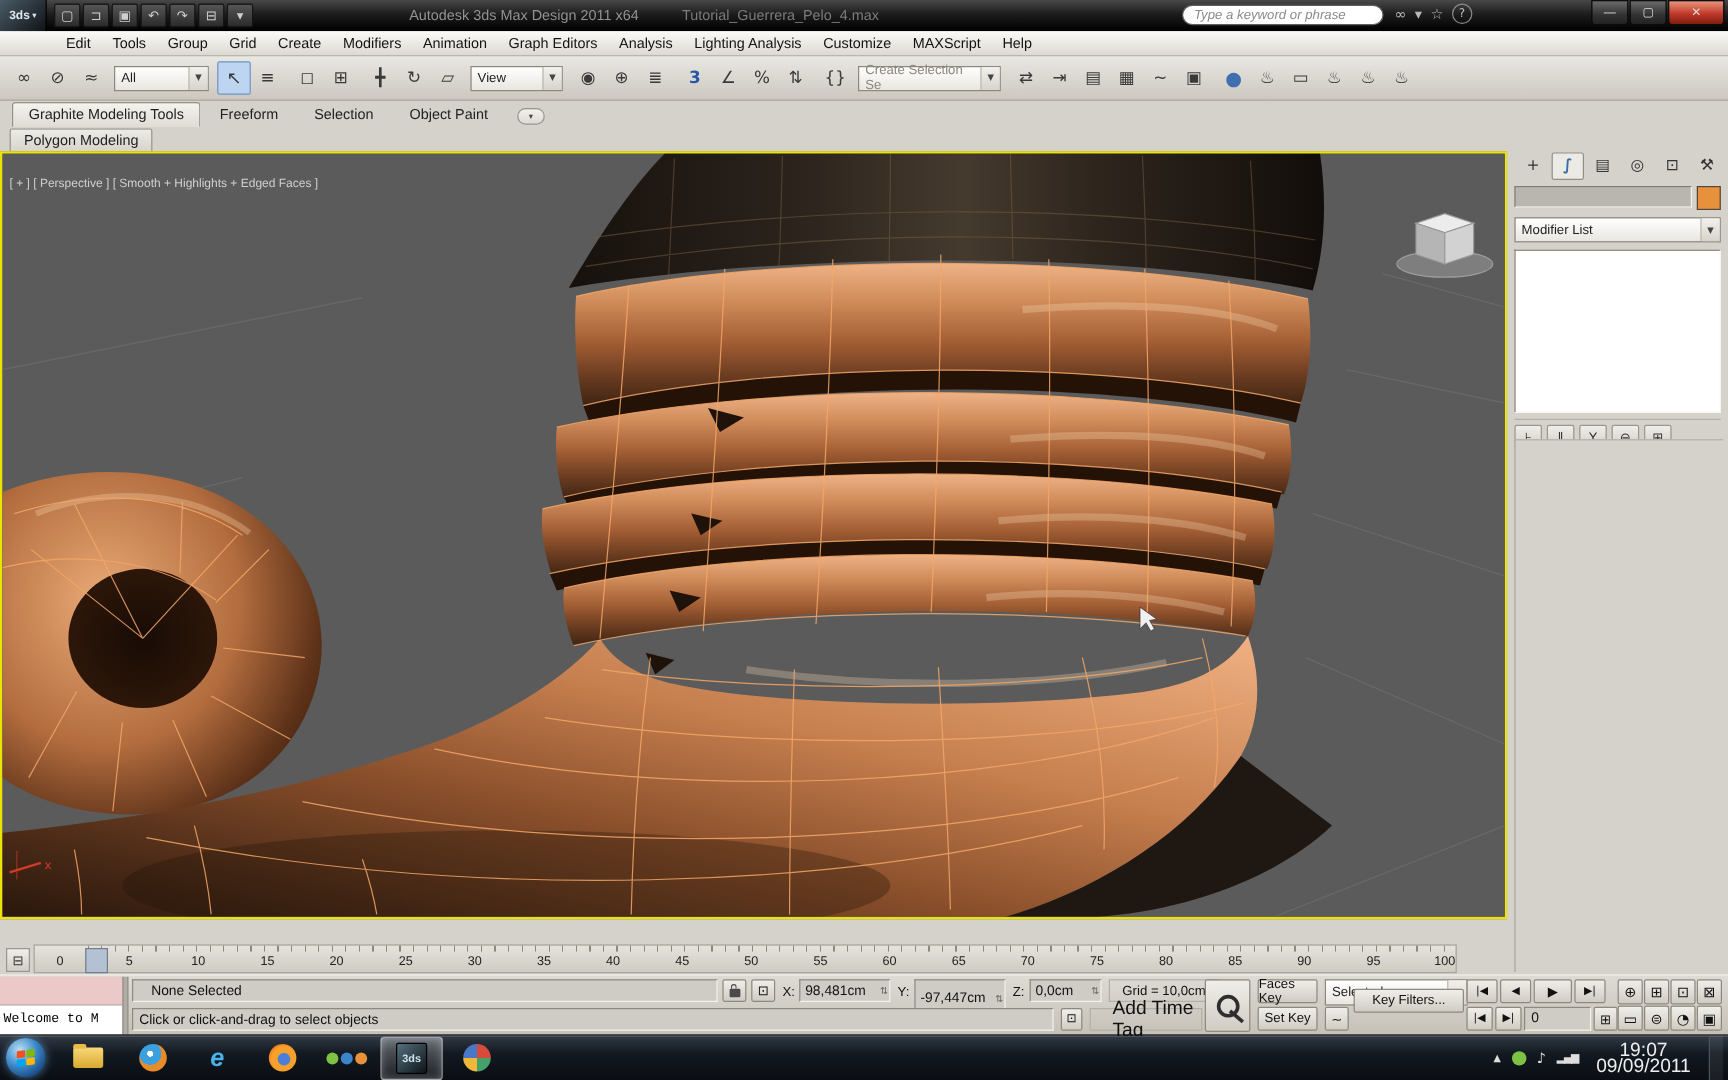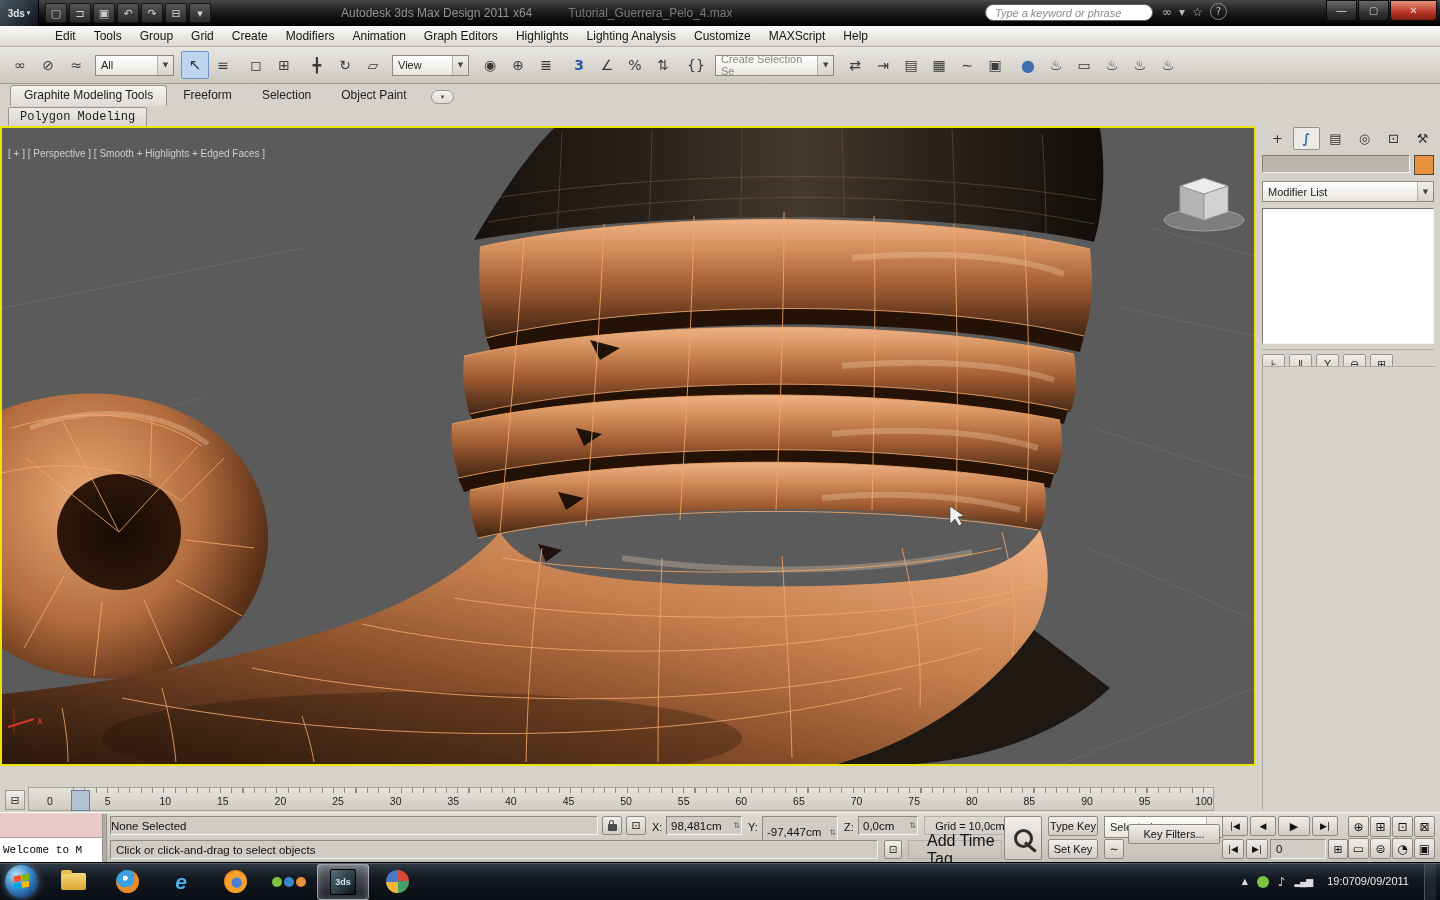--- a/index.html
+++ b/index.html
@@ -60,21 +60,21 @@
   
   #ribbon-tabs{position:absolute;left:0;top:84px;width:1440px;height:22px;background:#d5d2cb;
     display:flex;align-items:flex-end;padding-left:10px;box-sizing:border-box;gap:2px;}
   .ribbon-tab{padding:2px 13px 3px;color:#222;border:1px solid transparent;white-space:nowrap;}
   .ribbon-tab.active{background:linear-gradient(#f5f3ef,#e0ddd6);border-color:#99958d;
     border-bottom-color:#e0ddd6;border-radius:3px 3px 0 0;}
   #ribbon-dd{margin-left:8px;margin-bottom:2px;font-size:7px;color:#444;border:1px solid #99958d;
     border-radius:8px;padding:2px 9px;background:linear-gradient(#f4f2ee,#ddd9d2);}
   #panel-tab-row{position:absolute;left:0;top:106px;width:1440px;height:20px;background:#d5d2cb;}
   #panel-tab{position:absolute;left:8px;top:1px;padding:2px 11px;color:#222;
-    background:linear-gradient(#edebe6,#d7d4cd);border:1px solid #99958d;border-radius:2px 2px 0 0;font-family:Liberation Mono, monospace;}
+    background:linear-gradient(#edebe6,#d7d4cd);border:1px solid #99958d;border-radius:2px 2px 0 0;}
 
   
   #viewport{position:absolute;left:0;top:126px;width:1256px;height:640px;background:#5b5b5b;
     border:2px solid #ece400;box-sizing:border-box;}
   #viewport-label{position:absolute;left:6px;top:20px;color:#cfcfcf;font-size:10px;z-index:5;}
   #vp-svg{width:100%;height:100%;display:block;}
 
   
   #right-panel{position:absolute;left:1256px;top:126px;width:184px;height:686px;background:#d5d2cb;
     box-sizing:border-box;}
@@ -170,21 +170,21 @@
   .wmp{background:radial-gradient(circle at 40% 35%,#fff 0 12%,#3aa0e0 13% 45%,#e88b2a 46% 78%,#b85c10);}
   .ff{background:radial-gradient(circle at 55% 55%,#4a7ed8 0 26%,#f7a12c 32% 58%,#e05a10 85%);}
   .palette{background:conic-gradient(#d84a3a 0 25%,#46a06a 25% 50%,#f0b83a 50% 75%,#4a78c8 75%);}
   .ie-e{font-size:21px;font-weight:bold;font-style:italic;color:#4ab2ea;}
   .msn-dots{display:flex;gap:2px;}
   .msn-dots span{width:10px;height:10px;border-radius:50%;}
   .max-badge{width:24px;height:24px;background:linear-gradient(135deg,#54707e,#0e1418);
     color:#cfe4ee;font-size:9px;font-weight:bold;display:flex;align-items:center;justify-content:center;
     border:1px solid #000;border-radius:2px;}
   #tray{margin-left:auto;display:flex;align-items:center;gap:9px;padding-right:4px;color:#ddd;}
-  #clock{display:flex;align-items:center;font-size:11px;color:#eee;
+  #clock{display:flex;flex-direction:column;align-items:center;font-size:16px;color:#eee;
     line-height:13px;padding:0 6px;}
   #show-desktop{width:11px;height:38px;border-left:1px solid #4a545e;
     background:rgba(255,255,255,.07);}
 </style>
 </head>
 <body>
 
 <div id="root" data-name="application-window">
 
   <div id="titlebar" data-name="title-bar">
@@ -224,21 +224,21 @@
   <div id="menubar" data-name="menu-bar">
 
   <span class="menu-item" data-name="menu-item">Edit</span>
       <span class="menu-item" data-name="menu-item">Tools</span>
       <span class="menu-item" data-name="menu-item">Group</span>
       <span class="menu-item" data-name="menu-item">Grid</span>
       <span class="menu-item" data-name="menu-item">Create</span>
       <span class="menu-item" data-name="menu-item">Modifiers</span>
       <span class="menu-item" data-name="menu-item">Animation</span>
       <span class="menu-item" data-name="menu-item">Graph Editors</span>
-      <span class="menu-item" data-name="menu-item">Highlights</span>
+      <span class="menu-item" data-name="menu-item">Analysis</span>
       <span class="menu-item" data-name="menu-item">Lighting Analysis</span>
       <span class="menu-item" data-name="menu-item">Customize</span>
       <span class="menu-item" data-name="menu-item">MAXScript</span>
       <span class="menu-item" data-name="menu-item">Help</span>
     </div>
 
   <div id="toolbar" data-name="main-toolbar">
     <div class="tb-group" data-name="link-tools-group">
 
     <span class="tb-icon gi" data-name="select-and-link-icon">∞</span>
@@ -468,21 +468,21 @@
         </div>
       <div id="frame-marker" data-name="current-frame-marker"></div>
     </div>
   </div>
 
   <div id="statusbar" data-name="status-bar">
     <div id="listener-pink" data-name="maxscript-mini-listener-pink"></div>
     <div id="listener-white" data-name="maxscript-mini-listener-white">Welcome to M</div>
     <div id="listener-splitter" data-name="listener-splitter"></div>
 
-    <div class="abs sunken" style="left:110px;top:3px;width:488px;height:19px;padding-left:0" data-name="selection-status-field">None Selected</div>
+    <div class="abs sunken" style="left:110px;top:3px;width:488px;height:19px;padding-left:15px" data-name="selection-status-field">None Selected</div>
     <div class="abs btn" style="left:602px;top:3px;width:20px;height:19px" data-name="selection-lock-button">
         <span class="lock-shape" data-name="lock-icon"></span>
       </div>
     <div class="abs btn gi" style="left:626px;top:3px;width:20px;height:19px" data-name="absolute-mode-button">⊡</div>
 
     <span class="coord-label" style="left:652px" data-name="x-coord-label">X:</span>
     <div class="abs sunken" style="left:666px;top:3px;width:76px;height:19px;padding-left:4px" data-name="x-coord-field">
       <span data-name="x-coord-value">98,481cm</span>
       <span class="spin gi" data-name="spinner-icon">⇅</span>
     </div>
@@ -500,21 +500,21 @@
 
     <div class="abs" style="left:110px;top:27px;width:768px;height:19px" data-name="prompt-wrap">
       <div class="sunken" style="width:100%;height:100%;padding-left:5px" data-name="prompt-line">Click or click-and-drag to select objects</div>
     </div>
     <div class="abs btn gi" style="left:884px;top:27px;width:18px;height:19px;font-size:10px" data-name="time-tag-dialog-icon">⊡</div>
     <div class="abs" style="left:908px;top:27px;width:94px;height:19px;border:1px solid #b3afa7;display:flex;align-items:center;padding-left:18px;font-size:16px;color:#111;box-sizing:border-box" data-name="add-time-tag-field">Add Time Tag</div>
 
     <div class="abs btn" style="left:1004px;top:3px;width:38px;height:44px" data-name="set-keys-button">
         <span class="key-shape" data-name="key-icon"></span>
       </div>
-    <div class="abs btn" style="left:1048px;top:3px;width:50px;height:20px" data-name="auto-key-button">Type Key</div>
+    <div class="abs btn" style="left:1048px;top:3px;width:50px;height:20px" data-name="auto-key-button">Faces Key</div>
     <div class="abs btn" style="left:1048px;top:26px;width:50px;height:20px" data-name="set-key-button">Set Key</div>
     <div class="abs combo" style="left:1104px;top:3px;width:112px;height:20px;margin:0" data-name="key-mode-dropdown">
       <span data-name="key-mode-value">Selected</span>
       <span class="combo-arrow gi" data-name="chevron-down-icon">▼</span>
     </div>
     <div class="abs btn gi" style="left:1104px;top:26px;width:20px;height:20px" data-name="default-tangent-icon">∼</div>
     <div class="abs btn" style="left:1128px;top:11px;width:92px;height:20px" data-name="key-filters-button">Key Filters...</div>
 
     <div class="abs" style="left:1222px;top:3px;display:flex" data-name="time-controls">
 

